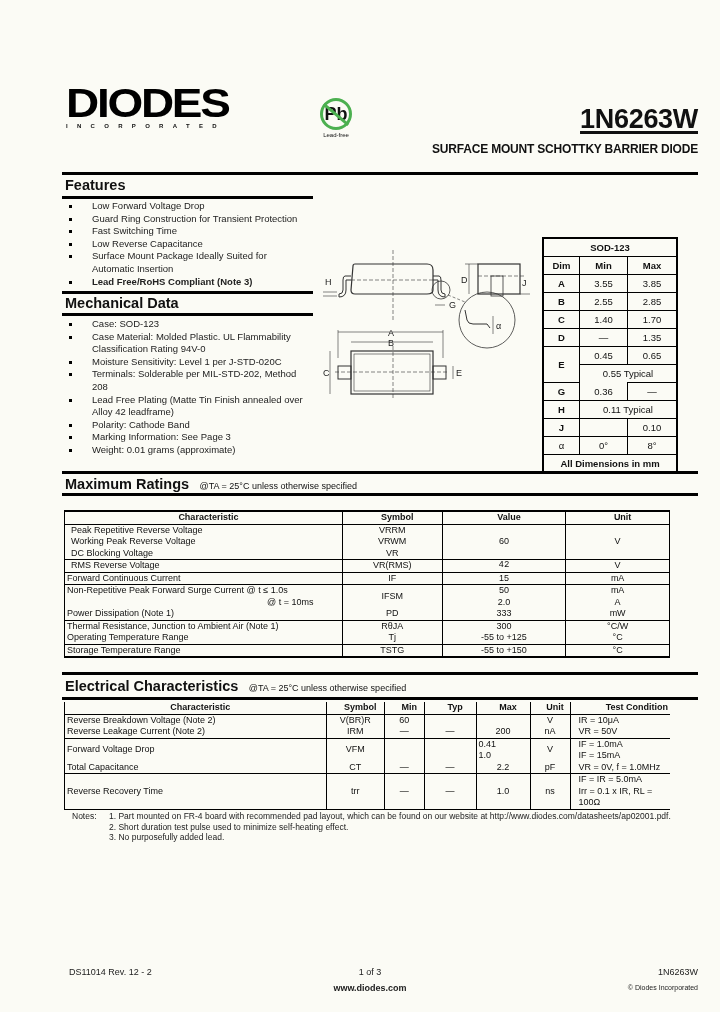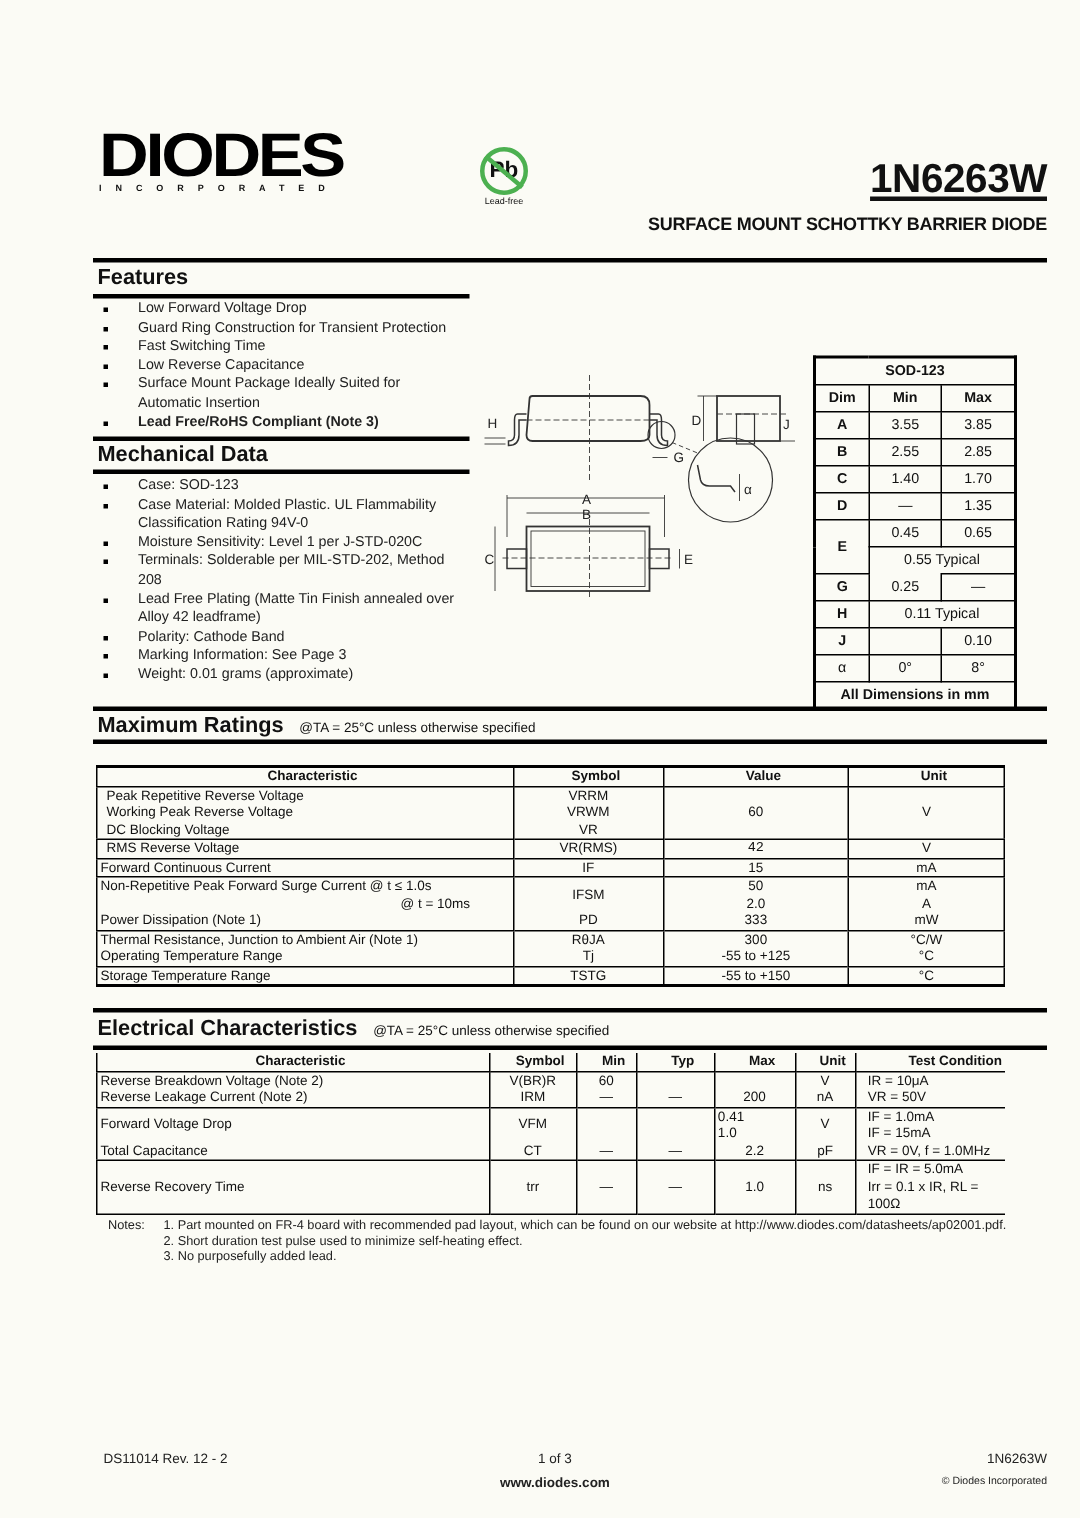--- a/index.html
+++ b/index.html
@@ -2,21 +2,21 @@
 <html><head>
 <meta charset="utf-8">
 <style>
   html, body { margin:0; padding:0; }
   body { width:720px; height:1012px; background:#fbfbf5; position:relative; font-family:"Liberation Sans", sans-serif; color:#111; overflow:hidden; }
   .abs { position:absolute; }
   .logo { left:66px; top:84px; width:160px; }
   .logo-word { font-family:"Liberation Sans", sans-serif; font-weight:900; font-size:41px; letter-spacing:-2px; line-height:38px; color:#000; transform:scaleX(1.12); transform-origin:left; }
   .logo-sub { font-size:6px; font-weight:bold; letter-spacing:9.3px; margin-top:1px; }
   .pb { left:318px; top:98px; width:36px; text-align:center; }
-  .pb-circle { width:26px; height:26px; border:3px solid #4cb050; border-radius:50%; margin:0 auto; position:relative; font-weight:bold; font-size:15px; line-height:26px; }
+  .pb-circle { width:26px; height:26px; border:3px solid #4cb050; border-radius:50%; margin:0 auto; position:relative; font-weight:bold; font-size:18px; line-height:26px; }
   .pb-slash { position:absolute; left:-3px; top:12px; width:32px; height:3px; background:#4cb050; transform:rotate(40deg); }
   .pb-label { font-size:6px; margin-top:2px; }
   .part-title { right:22px; top:104px; font-size:27px; font-weight:bold; text-decoration:underline; text-decoration-thickness:3px; text-underline-offset:3px; letter-spacing:-0.3px; }
   .subtitle { right:22px; top:142px; font-size:12px; font-weight:bold; letter-spacing:-0.2px; }
   .sec-title { font-size:14.5px; font-weight:bold; }
   .rule-thick { height:3px; background:#000; }
   ul.bul { list-style:none; margin:0; padding:0; font-size:9.5px; line-height:12.6px; color:#222; }
   ul.bul li { position:relative; padding-left:28px; }
   ul.bul li:before { content:""; position:absolute; left:5px; top:5px; width:3px; height:3px; background:#000; }
   ul.bul li.bold { font-weight:bold; }
@@ -155,21 +155,21 @@
   <tr>
         <th rowspan="2">E</th>
         <td>0.45</td>
         <td>0.65</td>
       </tr>
   <tr>
         <td colspan="2" style="border-bottom:none">0.55 Typical</td>
       </tr>
   <tr>
         <th>G</th>
-        <td style="border-top:none">0.25</td>
+        <td style="border-top:none">0.36</td>
         <td>—</td>
       </tr>
   <tr>
         <th>H</th>
         <td colspan="2">0.11 Typical</td>
       </tr>
   <tr>
         <th>J</th>
         <td></td>
         <td>0.10</td>

